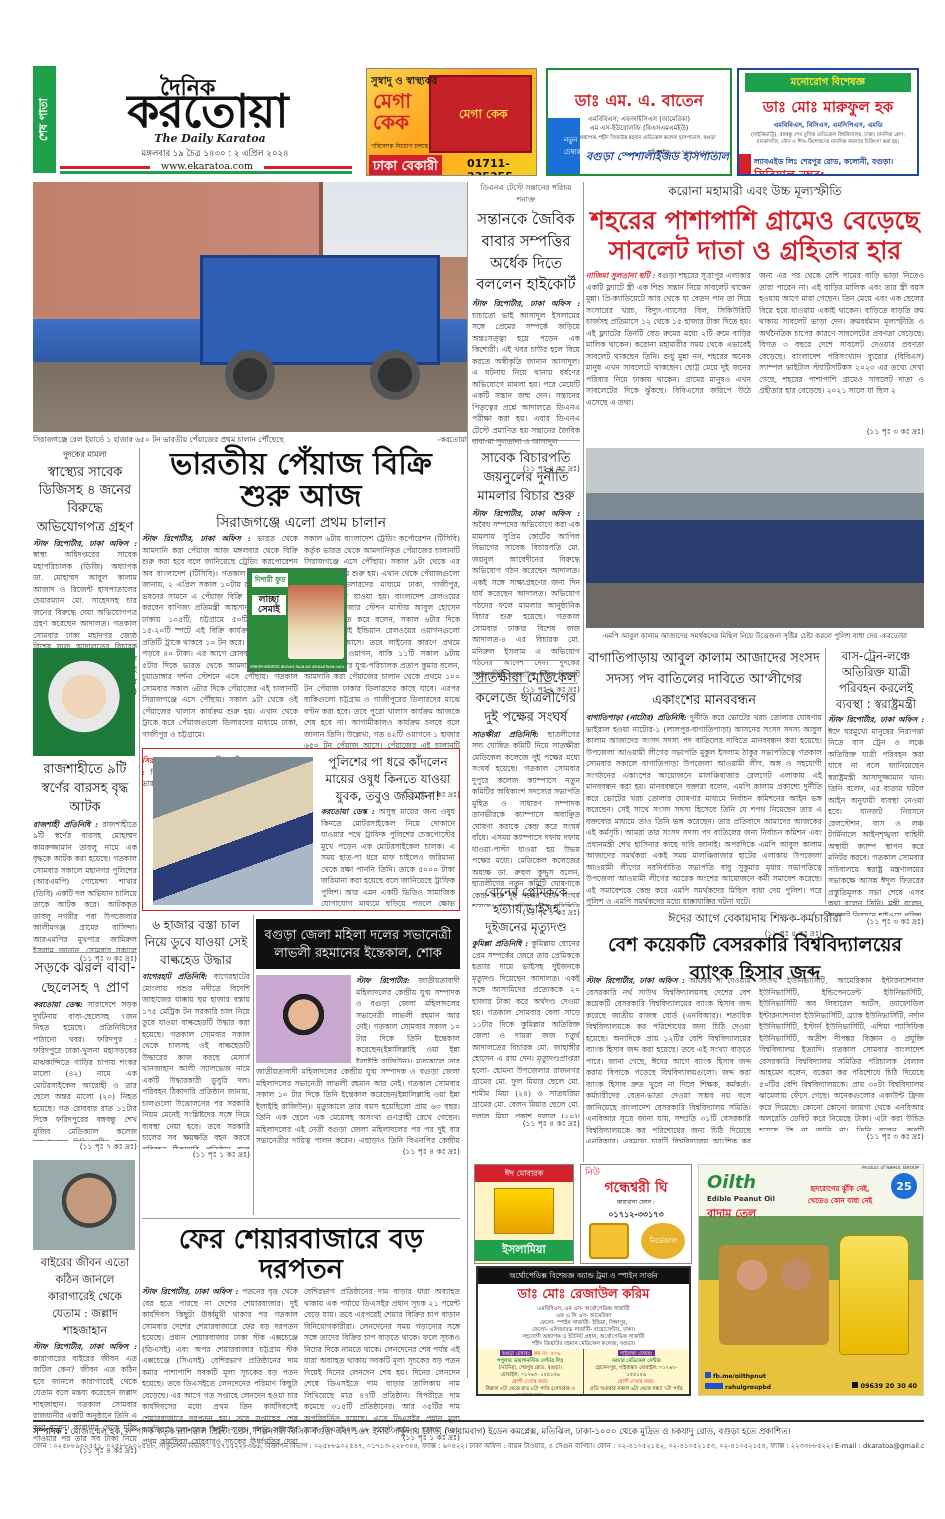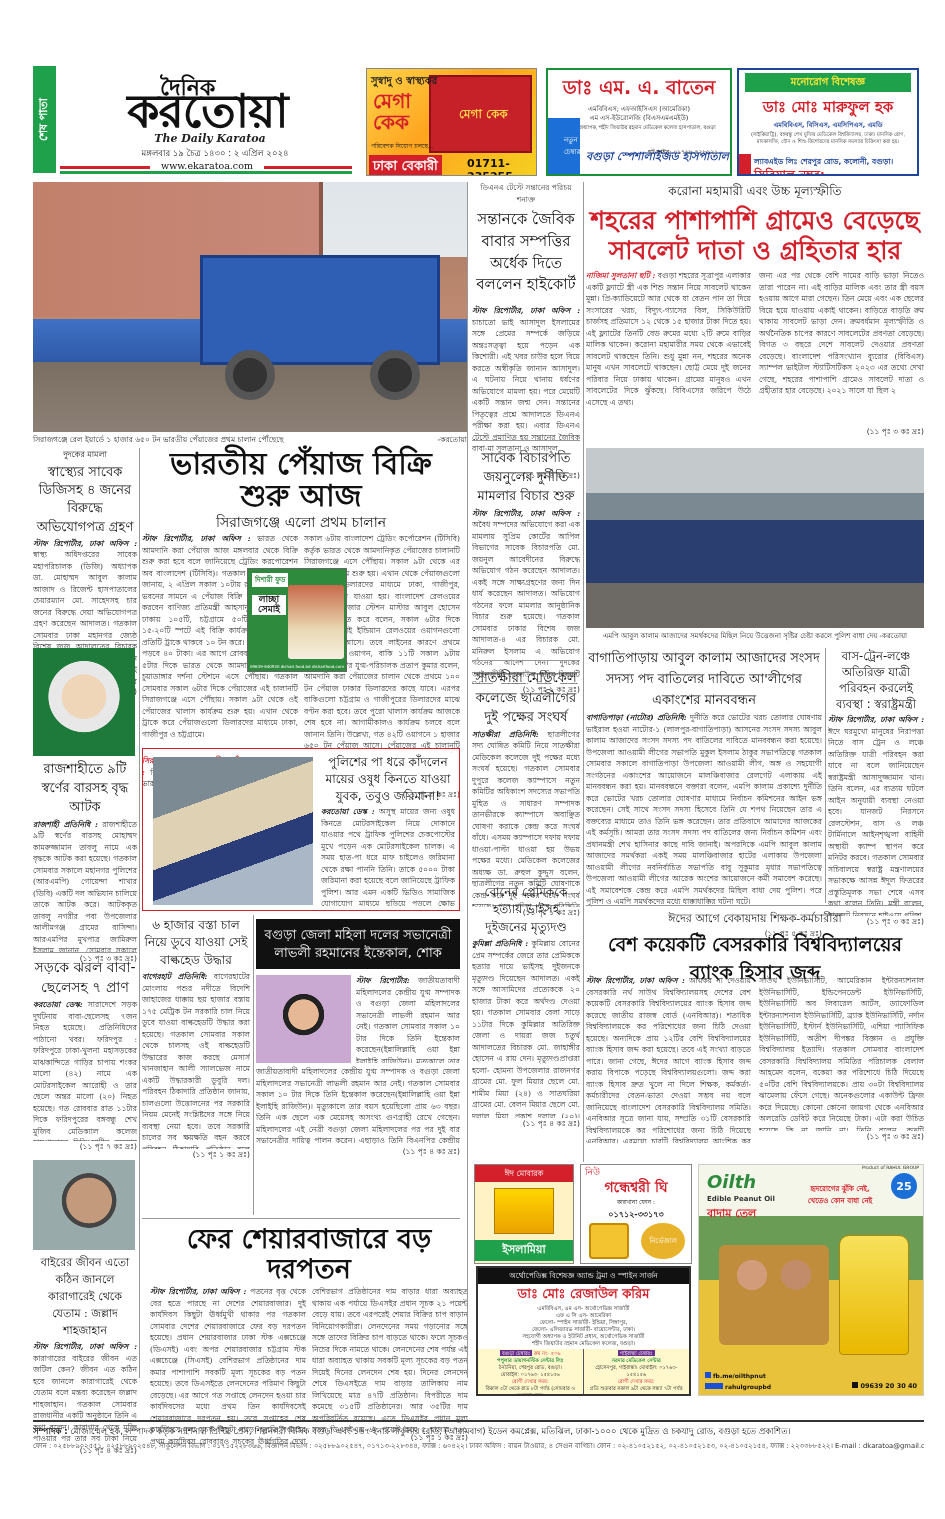--- a/index.html
+++ b/index.html
@@ -23,21 +23,21 @@
 #ad-cake{left:366px;top:68px;width:171px;height:108px;background:linear-gradient(135deg,#ffd54a,#ffa41f 45%,#f5d020)}
 #ad-cake .t1{position:absolute;left:4px;top:4px;font-size:10px;color:#222;font-weight:bold}
 #ad-cake .t2{position:absolute;left:6px;top:22px;font-size:20px;color:#d4202a;font-weight:900;line-height:1.05;width:56px}
 #ad-cake .t3{position:absolute;left:4px;top:72px;font-size:6px;color:#222}
 #ad-cake .brand{position:absolute;left:2px;top:86px;background:#d4202a;color:#fff;font-size:13px;font-weight:900;padding:1px 4px}
 #ad-cake .phone{position:absolute;left:100px;top:88px;font-size:11px;font-weight:bold;color:#111}
 #ad-cake .box{position:absolute;left:62px;top:6px;width:103px;height:78px;background:#c62029;border:2px solid #8c1018}
 #ad-cake .box span{position:absolute;left:28px;top:28px;color:#ffd54a;font-size:12px;font-weight:bold}
 #ad-kidney{left:546px;top:68px;width:186px;height:108px;background:#fff;border:2px solid #1b8f3a}
 #ad-kidney .hdr{background:#1b8f3a;color:#fff;font-size:9.5px;text-align:center;padding:2px 0;font-weight:bold}
-#ad-kidney .name{color:#d4202a;font-size:19px;font-weight:900;text-align:center;margin-top:3px}
+#ad-kidney .name{color:#d4202a;font-size:16px;font-weight:900;text-align:center;margin-top:18px}
 #ad-kidney .deg{font-size:6.5px;text-align:center;color:#222;line-height:9px}
 #ad-kidney .hosp{position:absolute;left:38px;top:78px;font-size:11px;color:#20469b;font-weight:bold;font-style:italic}
 #ad-kidney .new{position:absolute;left:0;bottom:0;background:#1b6fd6;color:#fff;font-size:7px;width:28px;text-align:center;padding:16px}
 #ad-kidney .hot{position:absolute;left:100px;top:77px;font-size:6px;color:#222}
 #ad-mind{left:737px;top:68px;width:182px;height:108px;background:#fff;border:2px solid #20469b}
 #ad-mind .hdr{background:#1ea14a;color:#ffea3a;font-size:10px;text-align:center;font-weight:bold;margin:3px 6px;padding:1px 0}
 #ad-mind .name{color:#d4202a;font-size:15px;font-weight:900;text-align:center}
 #ad-mind .deg{font-size:6.5px;text-align:center;color:#20469b;font-weight:bold}
 #ad-mind .small{font-size:5px;text-align:center;color:#333;line-height:7px;padding:0 3px}
 #ad-mind .lab{position:absolute;left:15px;top:86px;font-size:7.5px;color:#20469b;font-weight:bold}
@@ -105,21 +105,21 @@
 </div>
 
 <style>
 .col-rule{position:absolute;width:1px;background:#999}
 .h-rule{position:absolute;height:1px;background:#999}
 </style>
 
 <div class="abs" style="left:472px;top:182px;width:108px;">
   <div style="font-size:7.5px;text-align:center;color:#333">ডিএনএ টেস্টে সন্তানের পরিচয় শনাক্ত</div>
   <div class="hl" style="font-size:15px;margin-top:3px;line-height:1.45">সন্তানকে জৈবিক বাবার সম্পত্তির অর্ধেক দিতে বললেন হাইকোর্ট</div>
-  <div class="body-text" style="height:165px;margin-top:9px">
+  <div class="body-text" style="height:165px;margin-top:2px">
     <span class="byline">স্টাফ রিপোর্টার, ঢাকা অফিস :</span>
     <span>চাচাতো ভাই আসাদুল ইসলামের সঙ্গে প্রেমের সম্পর্কে জড়িয়ে অন্তঃসত্ত্বা হয়ে পড়েন এক কিশোরী। এই খবর চাউর হলে বিয়ে করতে অস্বীকৃতি জানান আসাদুল। এ ঘটনায় নিয়ে থানায় ধর্ষণের অভিযোগে মামলা হয়। পরে মেয়েটি একটি সন্তান জন্ম দেন। সন্তানের পিতৃত্বের প্রশ্নে আদালতে ডিএনএ পরীক্ষা করা হয়। এবার ডিএনএ টেস্টে প্রমাণিত হয় সন্তানের জৈবিক বাবা-মা সুলতানা ও আসাদুল</span>
   </div>
   <span class="cont">(১১ পৃঃ ৪ কঃ দ্রঃ)</span>
 </div>
 
 <div class="abs" style="left:586px;top:182px;width:338px;">
   <div style="font-size:12px;text-align:center;color:#222">করোনা মহামারী এবং উচ্চ মূল্যস্ফীতি</div>
   <div class="hl" style="font-size:25px;color:#d4202a;margin-top:4px;font-weight:bold;line-height:1.2">শহরের পাশাপাশি গ্রামেও বেড়েছে</div>
   <div class="hl" style="font-size:25px;color:#d4202a;font-weight:bold;line-height:1.2">সাবলেট দাতা ও গ্রহিতার হার</div>
@@ -292,21 +292,21 @@
 <div class="abs photo" style="left:33px;top:1160px;width:102px;height:90px;background:radial-gradient(circle at 55% 45%,#c49a7c 0 30%,#444 31% 36%,#9aa 37%)"></div>
 <div class="abs" style="left:33px;top:1254px;width:104px;">
   <div class="hl" style="font-size:11px;line-height:1.55">বাইরের জীবন এতো কঠিন জানলে কারাগারেই থেকে যেতাম : জল্লাদ শাহজাহান</div>
   <div class="body-text" style="height:104px;margin-top:2px">
     <span class="byline">স্টাফ রিপোর্টার, ঢাকা অফিস :</span>
     <span>কারাগারের বাইরের জীবন এত জটিল কেন? জীবন এত কঠিন হবে জানলে কারাগারেই থেকে যেতাম বলে মন্তব্য করেছেন জল্লাদ শাহজাহান। গতকাল সোমবার রাজধানীর একটি অনুষ্ঠানে তিনি এ কথা বলেন। কারাগার থেকে মুক্তি পাওয়ার পর তার সব টাকা নিয়ে হারিয়েছেন সর্বস্ব। সাথী আক্তার নামে ২৩ বছর বয়সী এক নারীকে বিয়ে করেও</span>
   </div>
   <span class="cont">(১১ পৃঃ ৪ কঃ দ্রঃ)</span>
 </div>
 
-<div class="abs" style="left:142px;top:1224px;width:318px;margin-left:8px;">
+<div class="abs" style="left:142px;top:1224px;width:318px;">
   <div class="hl" style="font-size:27px;font-weight:bold;line-height:1.1">ফের শেয়ারবাজারে বড় দরপতন</div>
   <div style="display:flex;gap:6px;margin-top:3px">
     <div class="body-text" style="width:156px;height:158px">
       <span class="byline">স্টাফ রিপোর্টার, ঢাকা অফিস :</span>
       <span>পতনের বৃত্ত থেকে বের হতে পারছে না দেশের শেয়ারবাজার। দুই কার্যদিবস কিছুটা ঊর্ধ্বমুখী থাকার পর গতকাল সোমবার দেশের শেয়ারবাজারে ফের বড় দরপতন হয়েছে। প্রধান শেয়ারবাজার ঢাকা স্টক এক্সচেঞ্জে (ডিএসই) এবং অপর শেয়ারবাজার চট্টগ্রাম স্টক এক্সচেঞ্জে (সিএসই) বেশিরভাগ প্রতিষ্ঠানের দাম কমার পাশাপাশি সবকটি মূল্য সূচকের বড় পতন হয়েছে। তবে ডিএসইতে লেনদেনের পরিমাণ কিছুটা বেড়েছে। এর আগে গত সপ্তাহে লেনদেন হওয়া চার কার্যদিবসের মধ্যে প্রথম তিন কার্যদিবসেই শেয়ারবাজারে দরপতন হয়। তবে সপ্তাহের শেষ কার্যদিবসে মূল্য সূচক কিছুটা বাড়ে। চলতি সপ্তাহের প্রথম কার্যদিবস রোববারও সূচকের ঊর্ধ্বগতির দেখা মিলে। এ পরিস্থিতিতে দ্বিতীয় কার্যদিবস সোমবার শেয়ারবাজারে লেনদেন শুরু হয় বেশিরভাগ প্রতিষ্ঠানের শেয়ার ও ইউনিটের দাম বাড়ার মাধ্যমে। এতে লেনদেন শুরু হতেই ডিএসইর প্রধান সূচক ৫ পয়েন্ট বেড়ে যায়।</span>
     </div>
     <div style="width:156px">
       <div class="body-text" style="height:146px">বেশিরভাগ প্রতিষ্ঠানের দাম বাড়ার ধারা অব্যাহত থাকায় এক পর্যায়ে ডিএসইর প্রধান সূচক ২১ পয়েন্ট বেড়ে যায়। তবে এরপরেই শেয়ার বিক্রির চাপ বাড়ান বিনিয়োগকারীরা। লেনদেনের সময় গড়ানোর সঙ্গে সঙ্গে তাদের বিক্রির চাপ বাড়তে থাকে। ফলে সূচকও নিচের দিকে নামতে থাকে। লেনদেনের শেষ পর্যন্ত এই ধারা অব্যাহত থাকায় সবকটি মূল্য সূচকের বড় পতন দিয়েই দিনের লেনদেন শেষ হয়। দিনের লেনদেন শেষে ডিএসইতে দাম বাড়ার তালিকায় নাম লিখিয়েছে মাত্র ৪৭টি প্রতিষ্ঠান। বিপরীতে দাম কমেছে ৩১৫টি প্রতিষ্ঠানের। আর ৩৫টির দাম অপরিবর্তিত রয়েছে। এতে ডিএসইর প্রধান মূল্য সূচক ডিএসইএক্স ৬৮ পয়েন্ট কমে ৫ হাজার ৭৬১ পয়েন্টে নেমে গেছে। অপর দুই সূচকের মধ্যে বাছাই করা ভালো ৩০টি কোম্পানি নিয়ে গঠিত ডিএসই-৩০ সূচক আগের দিনের তুলনায় ১৩ পয়েন্ট কমে ২ হাজার ৭ পয়েন্টে অবস্থান করছে। আর ডিএসই শরিয়াহ্ সূচক আগের দিনের</div>
       <span class="cont">(১১ পৃঃ ১ কঃ দ্রঃ)</span>
     </div>

